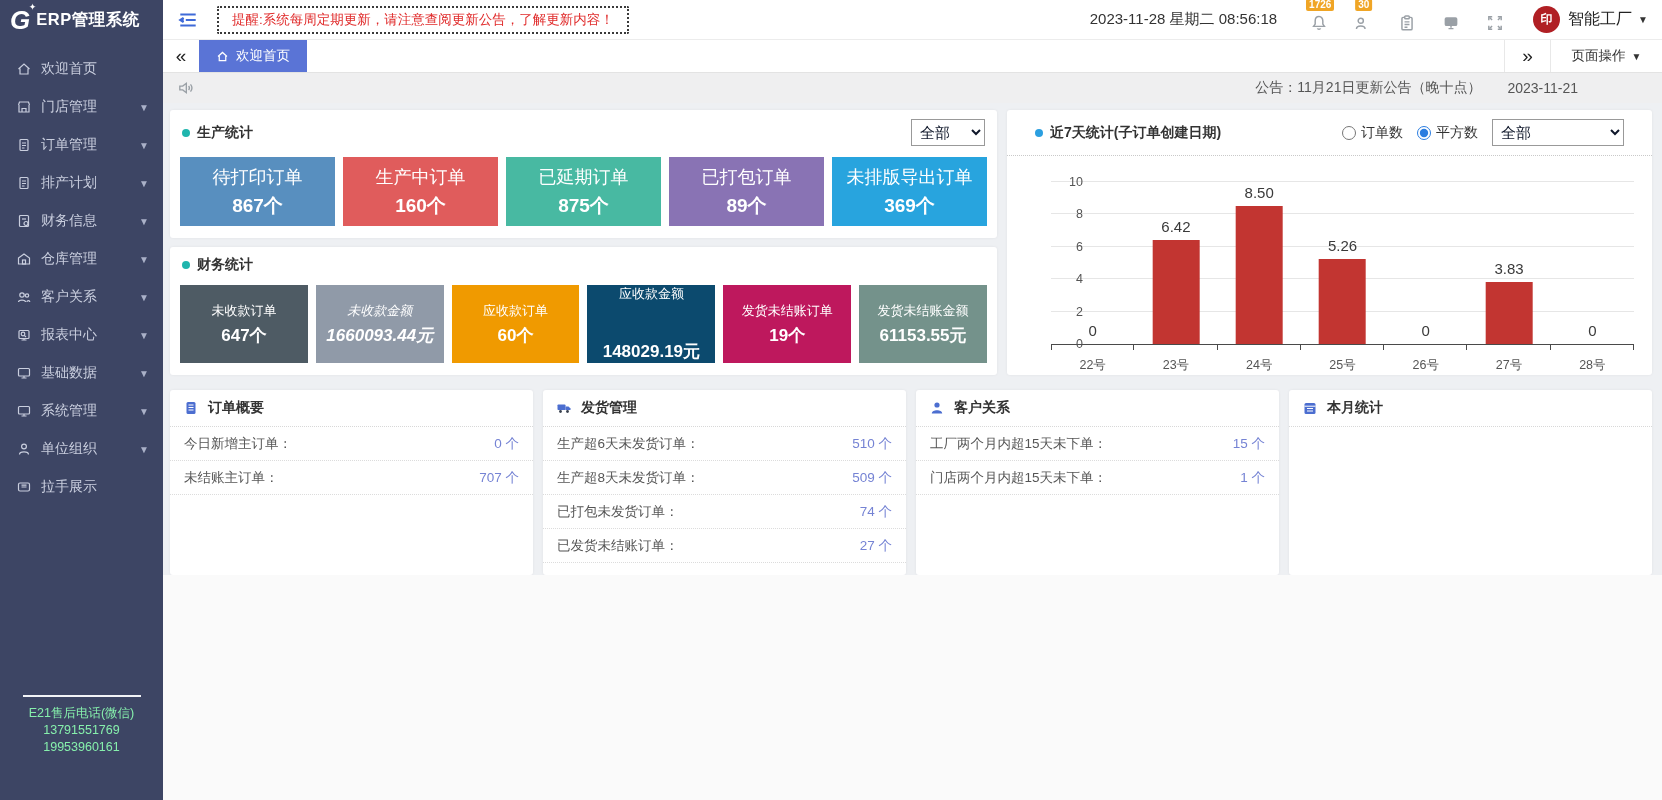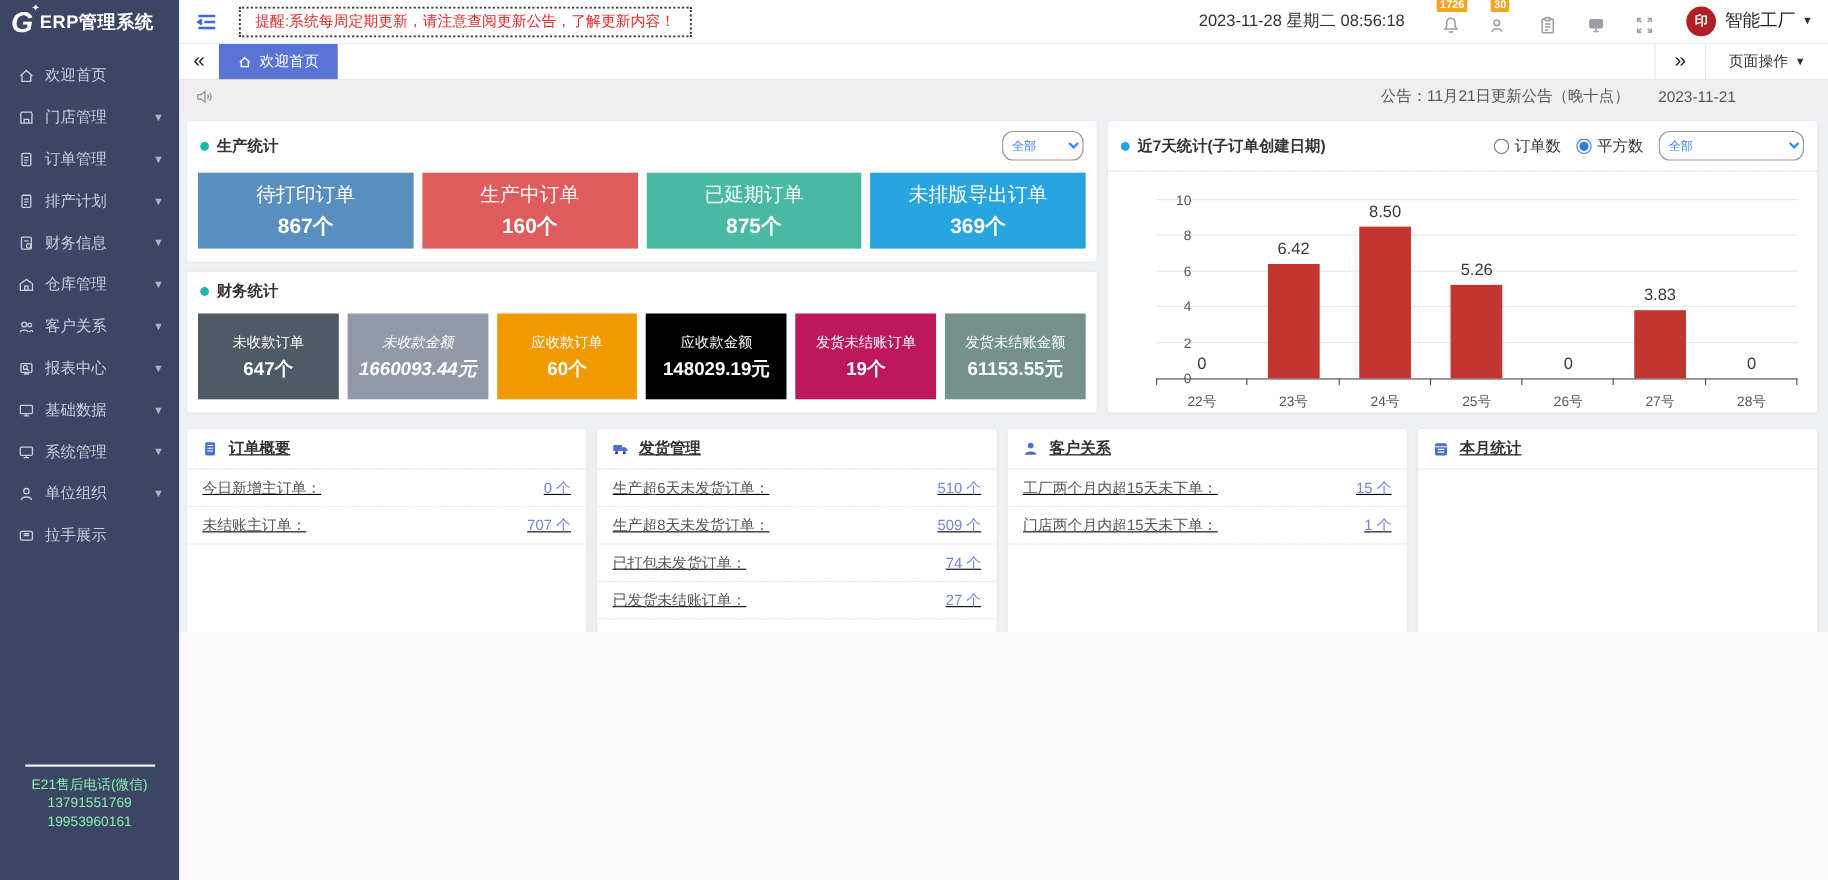--- a/index.html
+++ b/index.html
@@ -58,54 +58,54 @@
   .notice-date{font-size:14px;color:#555;margin-left:26px;}
 
   
   .content{background:#eef0f3;padding:7px 10px 0 7px;}
   .row1{display:flex;gap:10px;}
   .left-stack{width:827px;display:flex;flex-direction:column;gap:9px;}
   .panel{background:#fff;border-radius:3px;box-shadow:0 0 3px rgba(0,0,0,.06);}
   .p-head{display:flex;align-items:center;padding:9px 12px;}
   .dot{width:8px;height:8px;border-radius:50%;margin-right:7px;}
   .p-title{font-size:14px;font-weight:bold;color:#333;}
-  select{font-size:11px;color:#3b82f6;border:1px solid #999;border-radius:10px;background:#fff;height:27px;padding:0 4px;}
+  select{font-size:15px;color:#0f172a;border:1px solid #999;border-radius:0;background:#fff;height:27px;padding:0 4px;}
   .prod-select{margin-left:auto;width:74px;}
 
   .cards{display:flex;gap:8px;padding:2px 10px 12px 10px;}
   .card{flex:1;height:69px;color:#fff;display:flex;flex-direction:column;align-items:center;justify-content:center;
     gap:4px;cursor:pointer;}
   .card .c-lbl{font-size:18px;}
   .card .c-val{font-size:19px;font-weight:bold;}
   .fin .card{height:78px;}
   .fin .card .c-lbl{font-size:13px;}
   .fin .card .c-val{font-size:17px;}
 
   
   .chartp{flex:1;display:flex;flex-direction:column;}
-  .chartp .p-head{border-bottom:1px dotted #c9c9c9;padding:9px 12px;}
+  .chartp .p-head{border-bottom:1px dotted #c9c9c9;padding:9px 28px;}
   .radios{margin-left:auto;display:flex;align-items:center;gap:14px;font-size:14px;color:#333;}
   .radios label{display:flex;align-items:center;gap:5px;cursor:pointer;}
   .radios input{accent-color:#2b7de0;margin:0;width:14px;height:14px;}
   .chart-select{width:132px;margin-left:14px;}
   .chart-area{position:relative;flex:1;margin:10px 10px 4px 6px;}
   .plot{position:absolute;left:38px;right:8px;top:16px;bottom:26px;border-bottom:1px solid #4a4a4a;display:flex;}
   .gridline{position:absolute;left:0;right:0;height:1px;background:#e6e6e6;}
   .ytick{position:absolute;right:calc(100% - 32px);width:26px;text-align:right;font-size:12.5px;color:#555;transform:translateY(50%);}
   .slot{position:relative;flex:1;}
   .slot::after{content:'';position:absolute;right:0;bottom:-6px;width:1px;height:6px;background:#4a4a4a;}
   .plot::before{content:'';position:absolute;left:0;bottom:-6px;width:1px;height:6px;background:#4a4a4a;}
   .bar{position:absolute;bottom:0;left:50%;transform:translateX(-50%);width:56%;}
   .bar-val{position:absolute;left:50%;transform:translateX(-50%);font-size:15px;color:#3a3a3a;white-space:nowrap;}
   .xaxis{position:absolute;left:38px;right:8px;bottom:0;height:20px;display:flex;}
   .xlab{flex:1;text-align:center;font-size:12.5px;color:#555;padding-top:6px;}
 
   
   .row2{display:grid;grid-template-columns:repeat(4,1fr);gap:10px;margin-top:15px;}
-  .bpanel{height:185px;background:#fff;border-radius:3px;box-shadow:0 0 3px rgba(0,0,0,.06);overflow:hidden;text-decoration:underline;}
+  .bpanel{height:185px;background:#fff;border-radius:3px;box-shadow:0 0 3px rgba(0,0,0,.06);overflow:hidden;}
   .b-head{display:flex;align-items:center;gap:9px;height:37px;padding:0 13px;border-bottom:1px dotted #d8d8d8;}
   .b-head svg{width:16px;height:16px;}
   .b-title{font-size:14px;font-weight:bold;color:#333;}
   .b-row{display:flex;align-items:center;height:34px;padding:0 14px;border-bottom:1px dotted #dcdcdc;}
   .b-lbl{font-size:13.5px;color:#555;}
   .b-val{margin-left:auto;font-size:13.5px;color:#7583d4;}
 
   .white-fill{flex:1;background:#fafafa;}
 </style>
 </head>
@@ -321,20 +321,24 @@
                 <span class="c-val">867个</span>
               </div>
               <div class="card" style="background-color: rgb(224, 92, 92);">
                 <span class="c-lbl">生产中订单</span>
                 <span class="c-val">160个</span>
               </div>
               <div class="card" style="background-color: rgb(72, 185, 162);">
                 <span class="c-lbl">已延期订单</span>
                 <span class="c-val">875个</span>
               </div>
+              <div class="card" style="background-color: rgb(137, 115, 180);">
+                <span class="c-lbl">已打包订单</span>
+                <span class="c-val">89个</span>
+              </div>
               <div class="card" style="background-color: rgb(40, 164, 222);">
                 <span class="c-lbl">未排版导出订单</span>
                 <span class="c-val">369个</span>
               </div>
             </div>
           </section>
 
           <section class="panel fin">
             <div class="p-head">
               <span class="dot" style="background:#1fb5ad"></span>
@@ -346,21 +350,21 @@
                 <span class="c-val">647个</span>
               </div>
               <div class="card" style="background-color: rgb(144, 154, 168); font-style: italic;">
                 <span class="c-lbl">未收款金额</span>
                 <span class="c-val">1660093.44元</span>
               </div>
               <div class="card" style="background-color: rgb(240, 154, 0);">
                 <span class="c-lbl">应收款订单</span>
                 <span class="c-val">60个</span>
               </div>
-              <div class="card" style="background-color: #000000;">
+              <div class="card" style="background-color: #0c4a6e; justify-content: space-between;">
                 <span class="c-lbl">应收款金额</span>
                 <span class="c-val">148029.19元</span>
               </div>
               <div class="card" style="background-color: #be185d;">
                 <span class="c-lbl">发货未结账订单</span>
                 <span class="c-val">19个</span>
               </div>
               <div class="card" style="background-color: rgb(116, 146, 139);">
                 <span class="c-lbl">发货未结账金额</span>
                 <span class="c-val">61153.55元</span>

